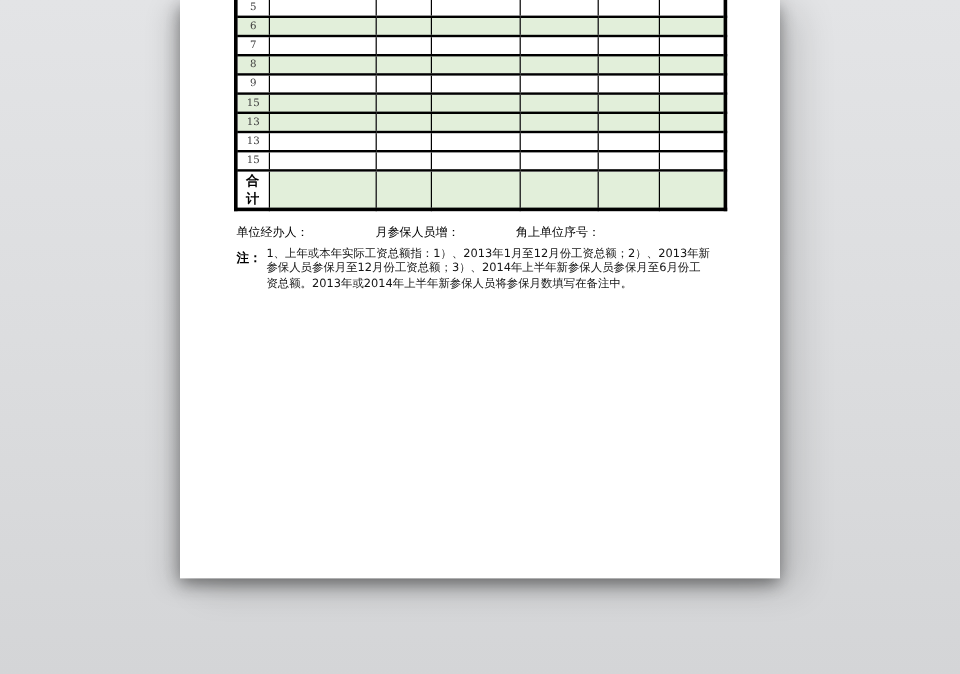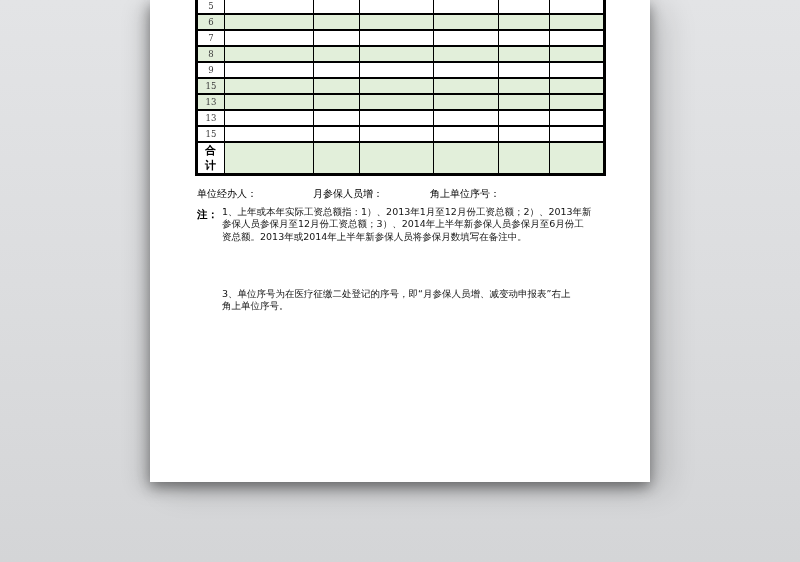--- a/index.html
+++ b/index.html
@@ -170,20 +170,16 @@
 
     <div class="notes-label">注：</div>
 
     <div class="note" style="top:206px">
       <div class="nline">1、上年或本年实际工资总额指：1）、2013年1月至12月份工资总额；2）、2013年新</div>
       <div class="nline">参保人员参保月至12月份工资总额；3）、2014年上半年新参保人员参保月至6月份工</div>
       <div class="nline">资总额。2013年或2014年上半年新参保人员将参保月数填写在备注中。</div>
     </div>
 
 
-    <div class="note" style="top:288px">
-      <div class="nline">3、单位序号为在医疗征缴二处登记的序号，即“月参保人员增、减变动申报表”右上</div>
-      <div class="nline">角上单位序号。</div>
-    </div>
 
 
   </div>
 </div>
 
 </body></html>

